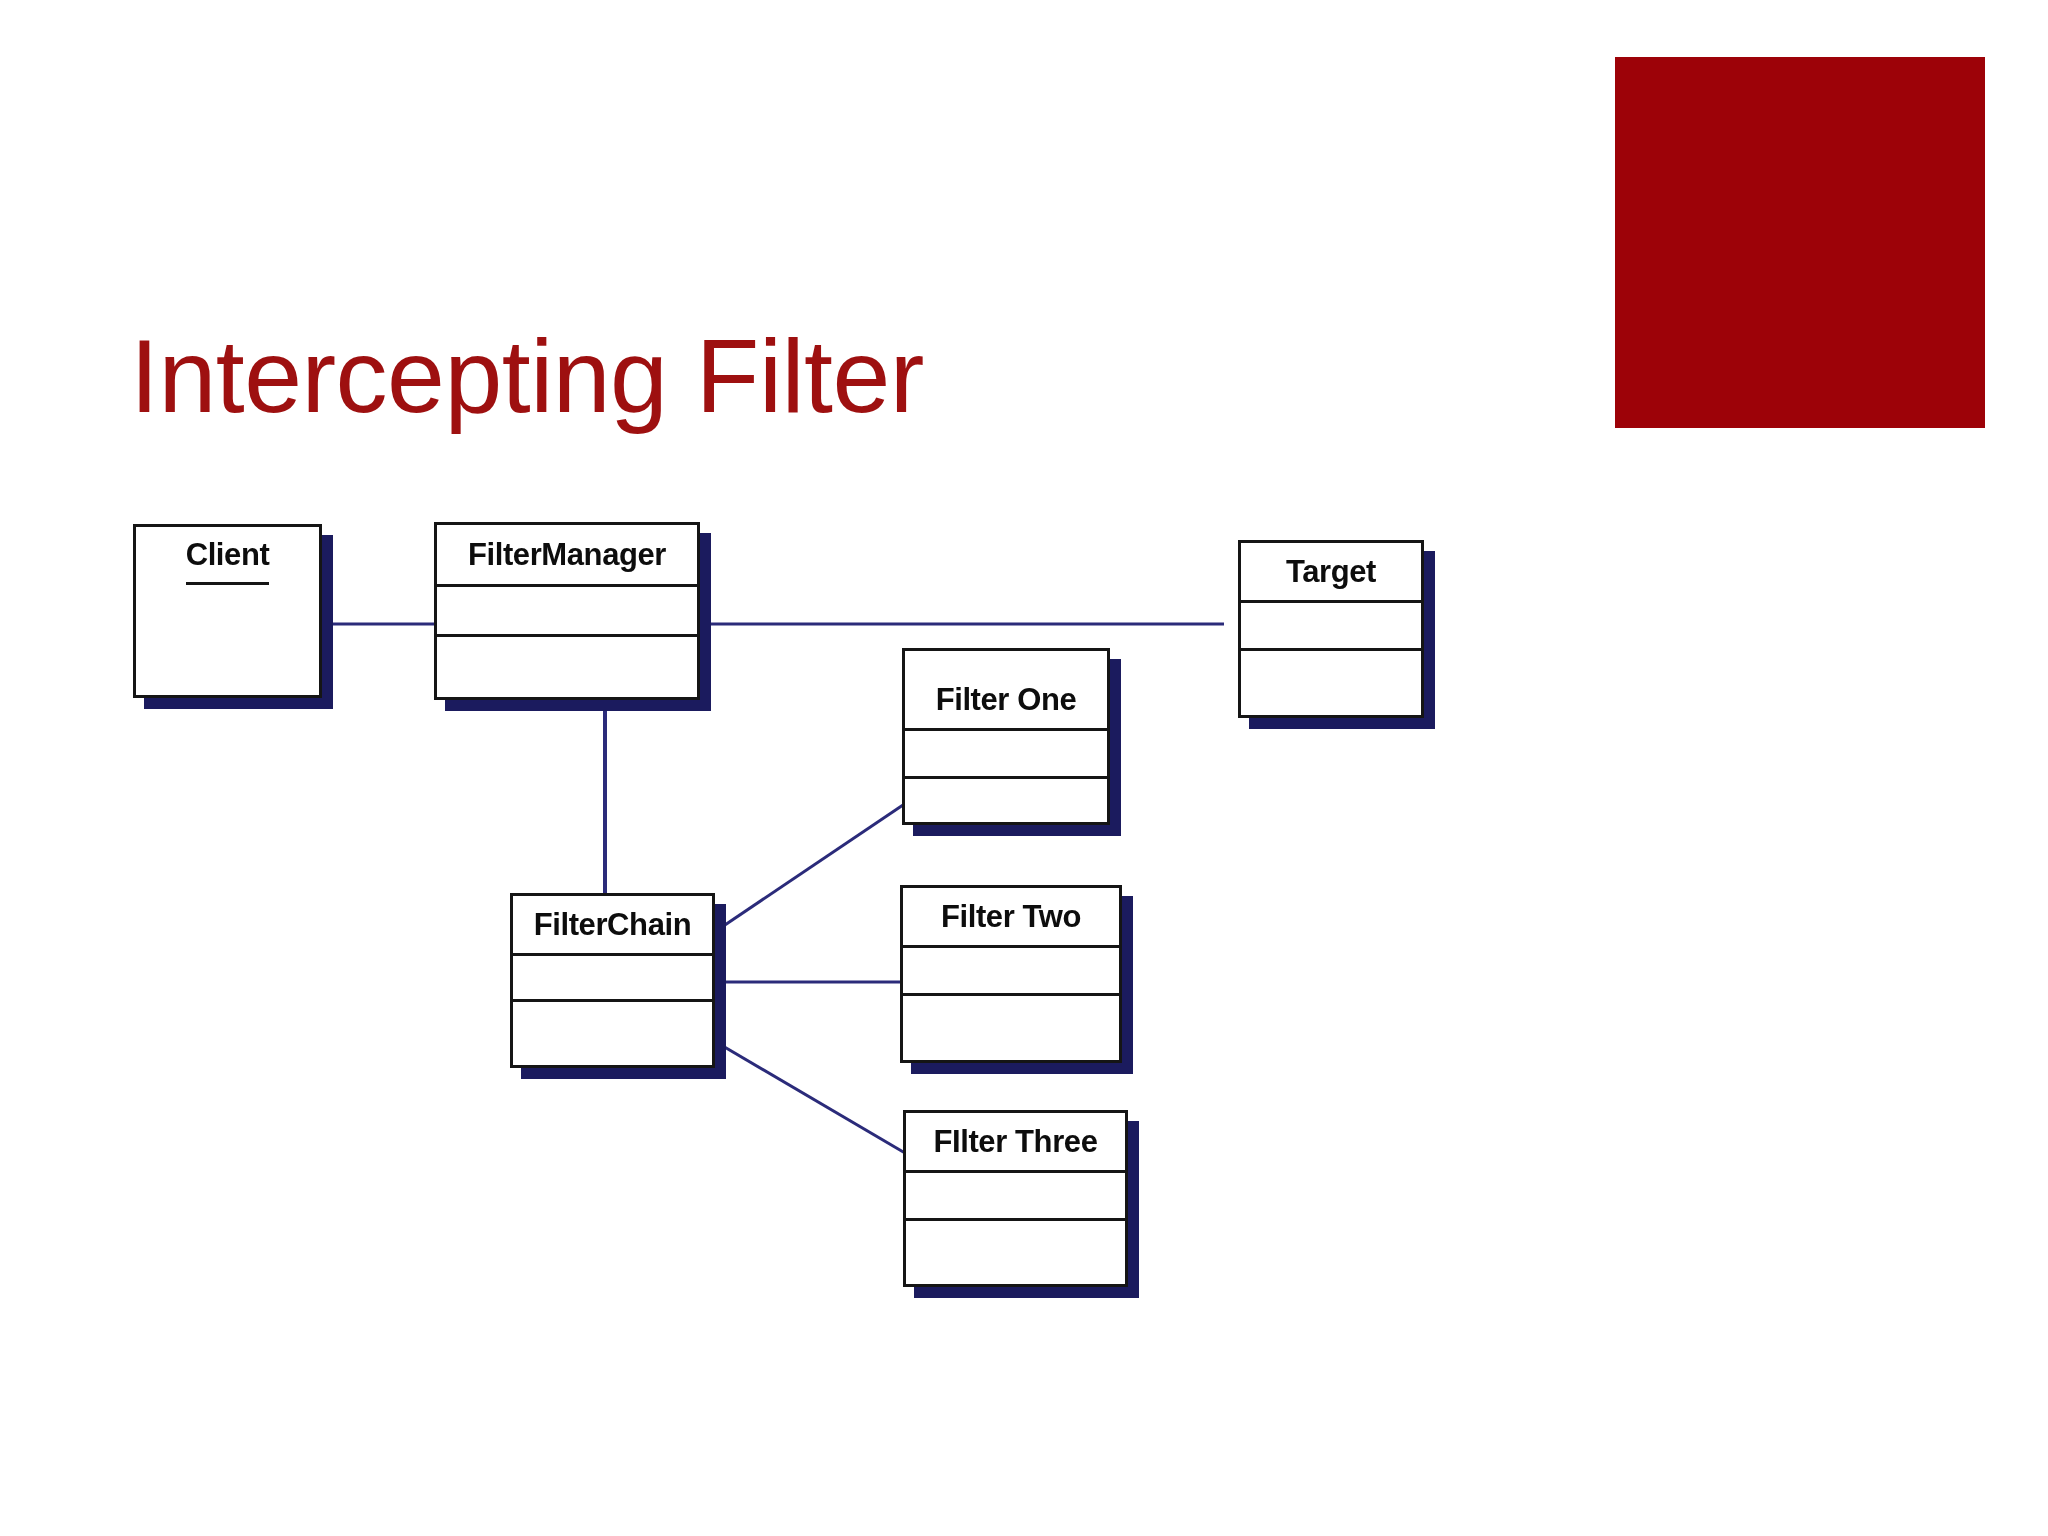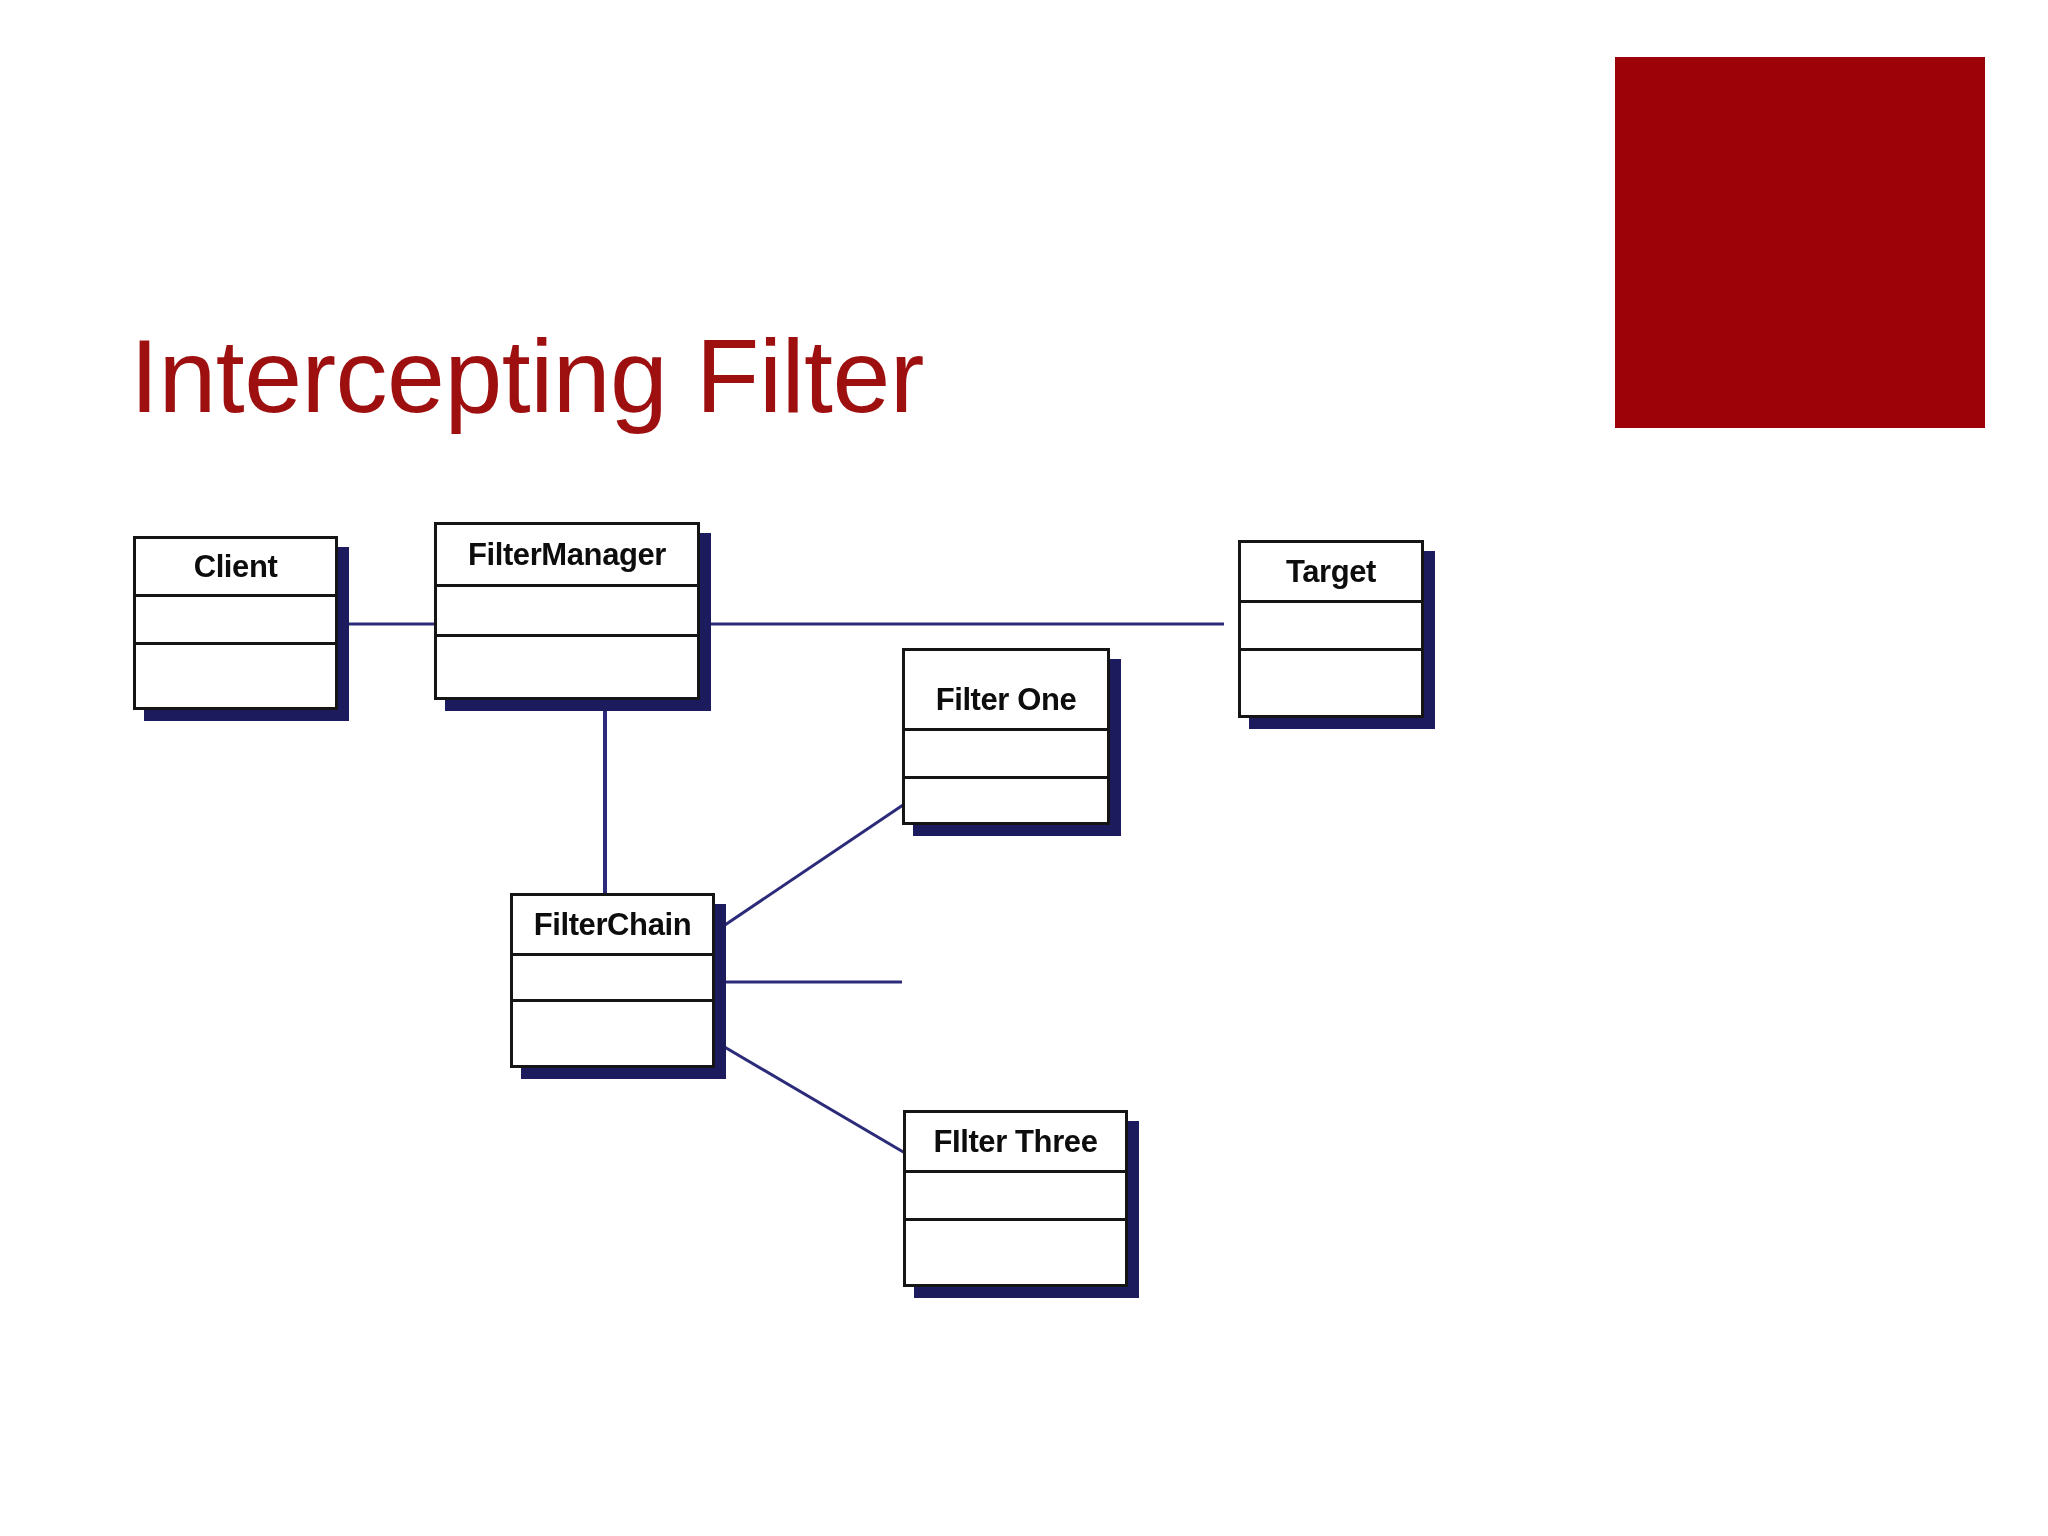--- a/index.html
+++ b/index.html
@@ -112,21 +112,21 @@
 
       <line x1="605" y1="699" x2="605" y2="895" stroke="#2b2b7a" stroke-width="4"></line>
 
       <line x1="716" y1="931" x2="903" y2="805" stroke="#2b2b7a" stroke-width="3"></line>
 
       <line x1="714" y1="982" x2="902" y2="982" stroke="#2b2b7a" stroke-width="3"></line>
 
       <line x1="716" y1="1042" x2="905" y2="1153" stroke="#2b2b7a" stroke-width="3"></line>
     </svg>
 
-    <div class="uml-class" style="left:133px; top:536px; width:205px; height:174px;">
+    <div class="uml-class" style="left:133px; top:524px; width:189px; height:174px;align-items:center;">
       <div class="uml-name" style="height:58px;">Client</div>
       <div class="uml-attrs" style="height:48px;"></div>
       <div class="uml-ops"></div>
     </div>
 
     <div class="uml-class" style="left:434px; top:522px; width:266px; height:178px;">
       <div class="uml-name" style="height:62px;text-align:center;">FilterManager</div>
       <div class="uml-attrs" style="height:50px;"></div>
       <div class="uml-ops"></div>
     </div>
@@ -142,20 +142,25 @@
       <div class="uml-attrs" style="height:48px;"></div>
       <div class="uml-ops"></div>
     </div>
 
     <div class="uml-class" style="left:510px; top:893px; width:205px; height:175px;">
       <div class="uml-name" style="height:60px;">FilterChain</div>
       <div class="uml-attrs" style="height:46px;"></div>
       <div class="uml-ops"></div>
     </div>
 
+    <div class="uml-class" style="left:900px; top:885px; width:222px; height:178px;">
+      <div class="uml-name" style="height:60px;">Filter Two</div>
+      <div class="uml-attrs" style="height:48px;"></div>
+      <div class="uml-ops"></div>
+    </div>
 
     <div class="uml-class" style="left:903px; top:1110px; width:225px; height:177px;">
       <div class="uml-name" style="height:60px;">FIlter Three</div>
       <div class="uml-attrs" style="height:48px;"></div>
       <div class="uml-ops"></div>
     </div>
 
   </div>
 </div>
 

